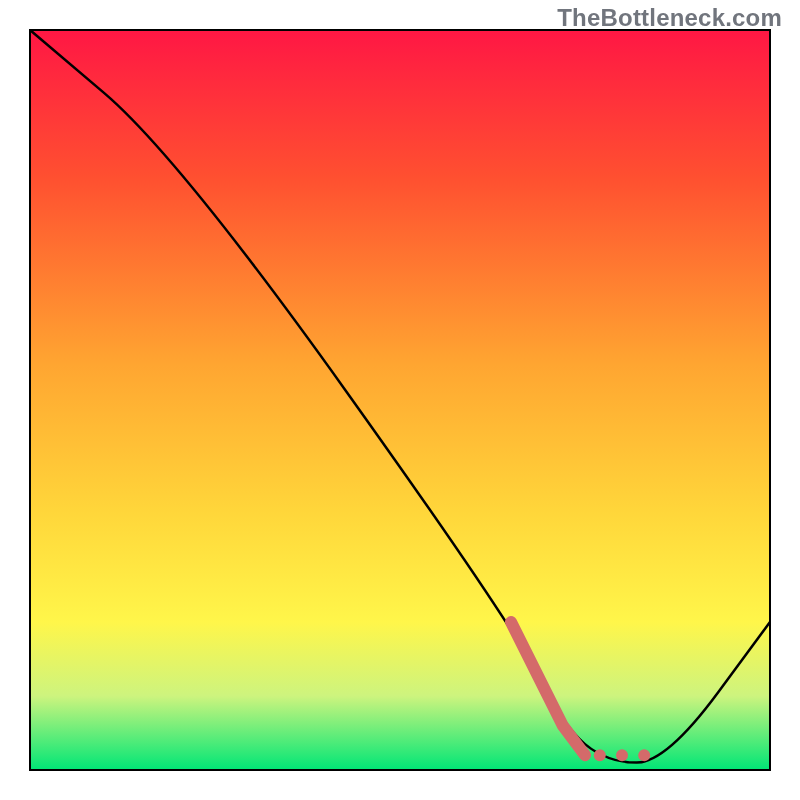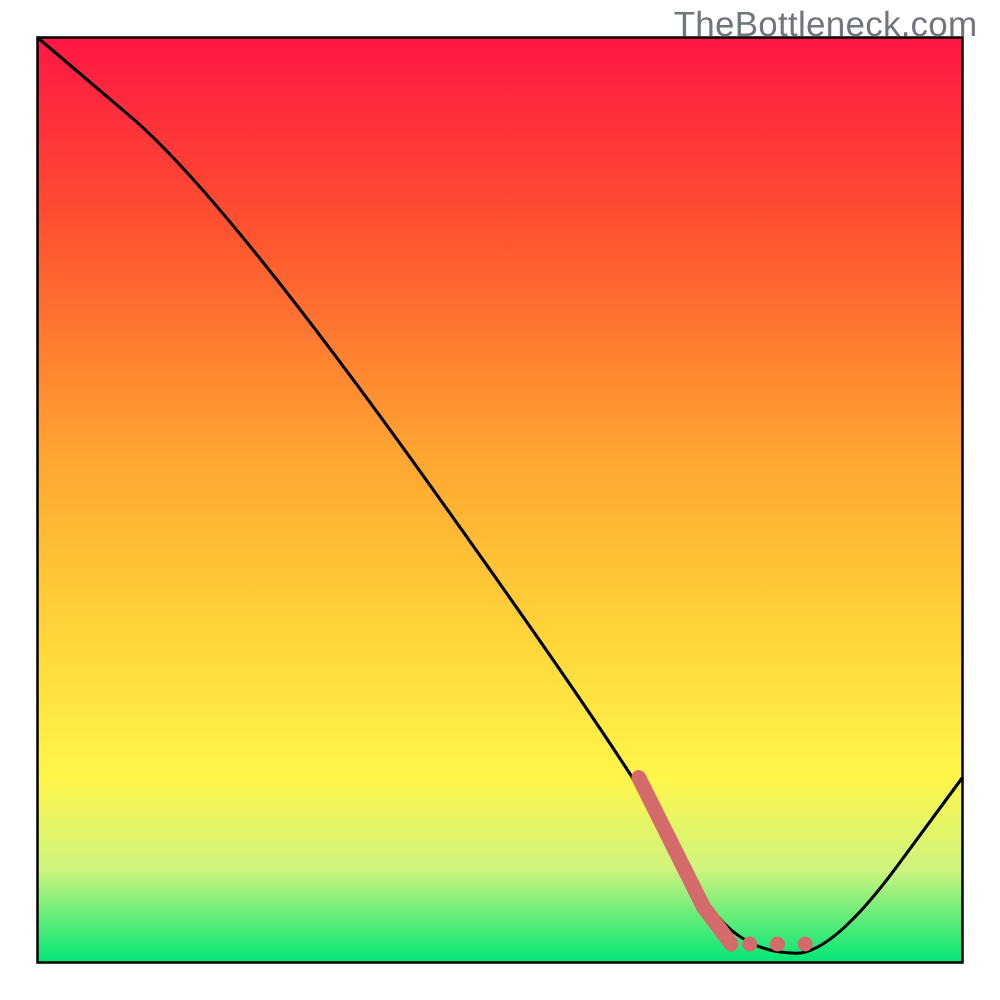--- a/index.html
+++ b/index.html
@@ -12,22 +12,22 @@
   }
   .container {
     position: relative;
     width: 800px;
     height: 800px;
   }
   .watermark {
     position: absolute;
     top: 4px;
     right: 18px;
-    font-size: 28px;
-    font-weight: normal;
+    font-size: 24px;
+    font-weight: bold;
     color: #71757d;
     letter-spacing: 0.2px;
     z-index: 10;
   }
   svg {
     display: block;
   }
 </style>
 </head>
 <body>

